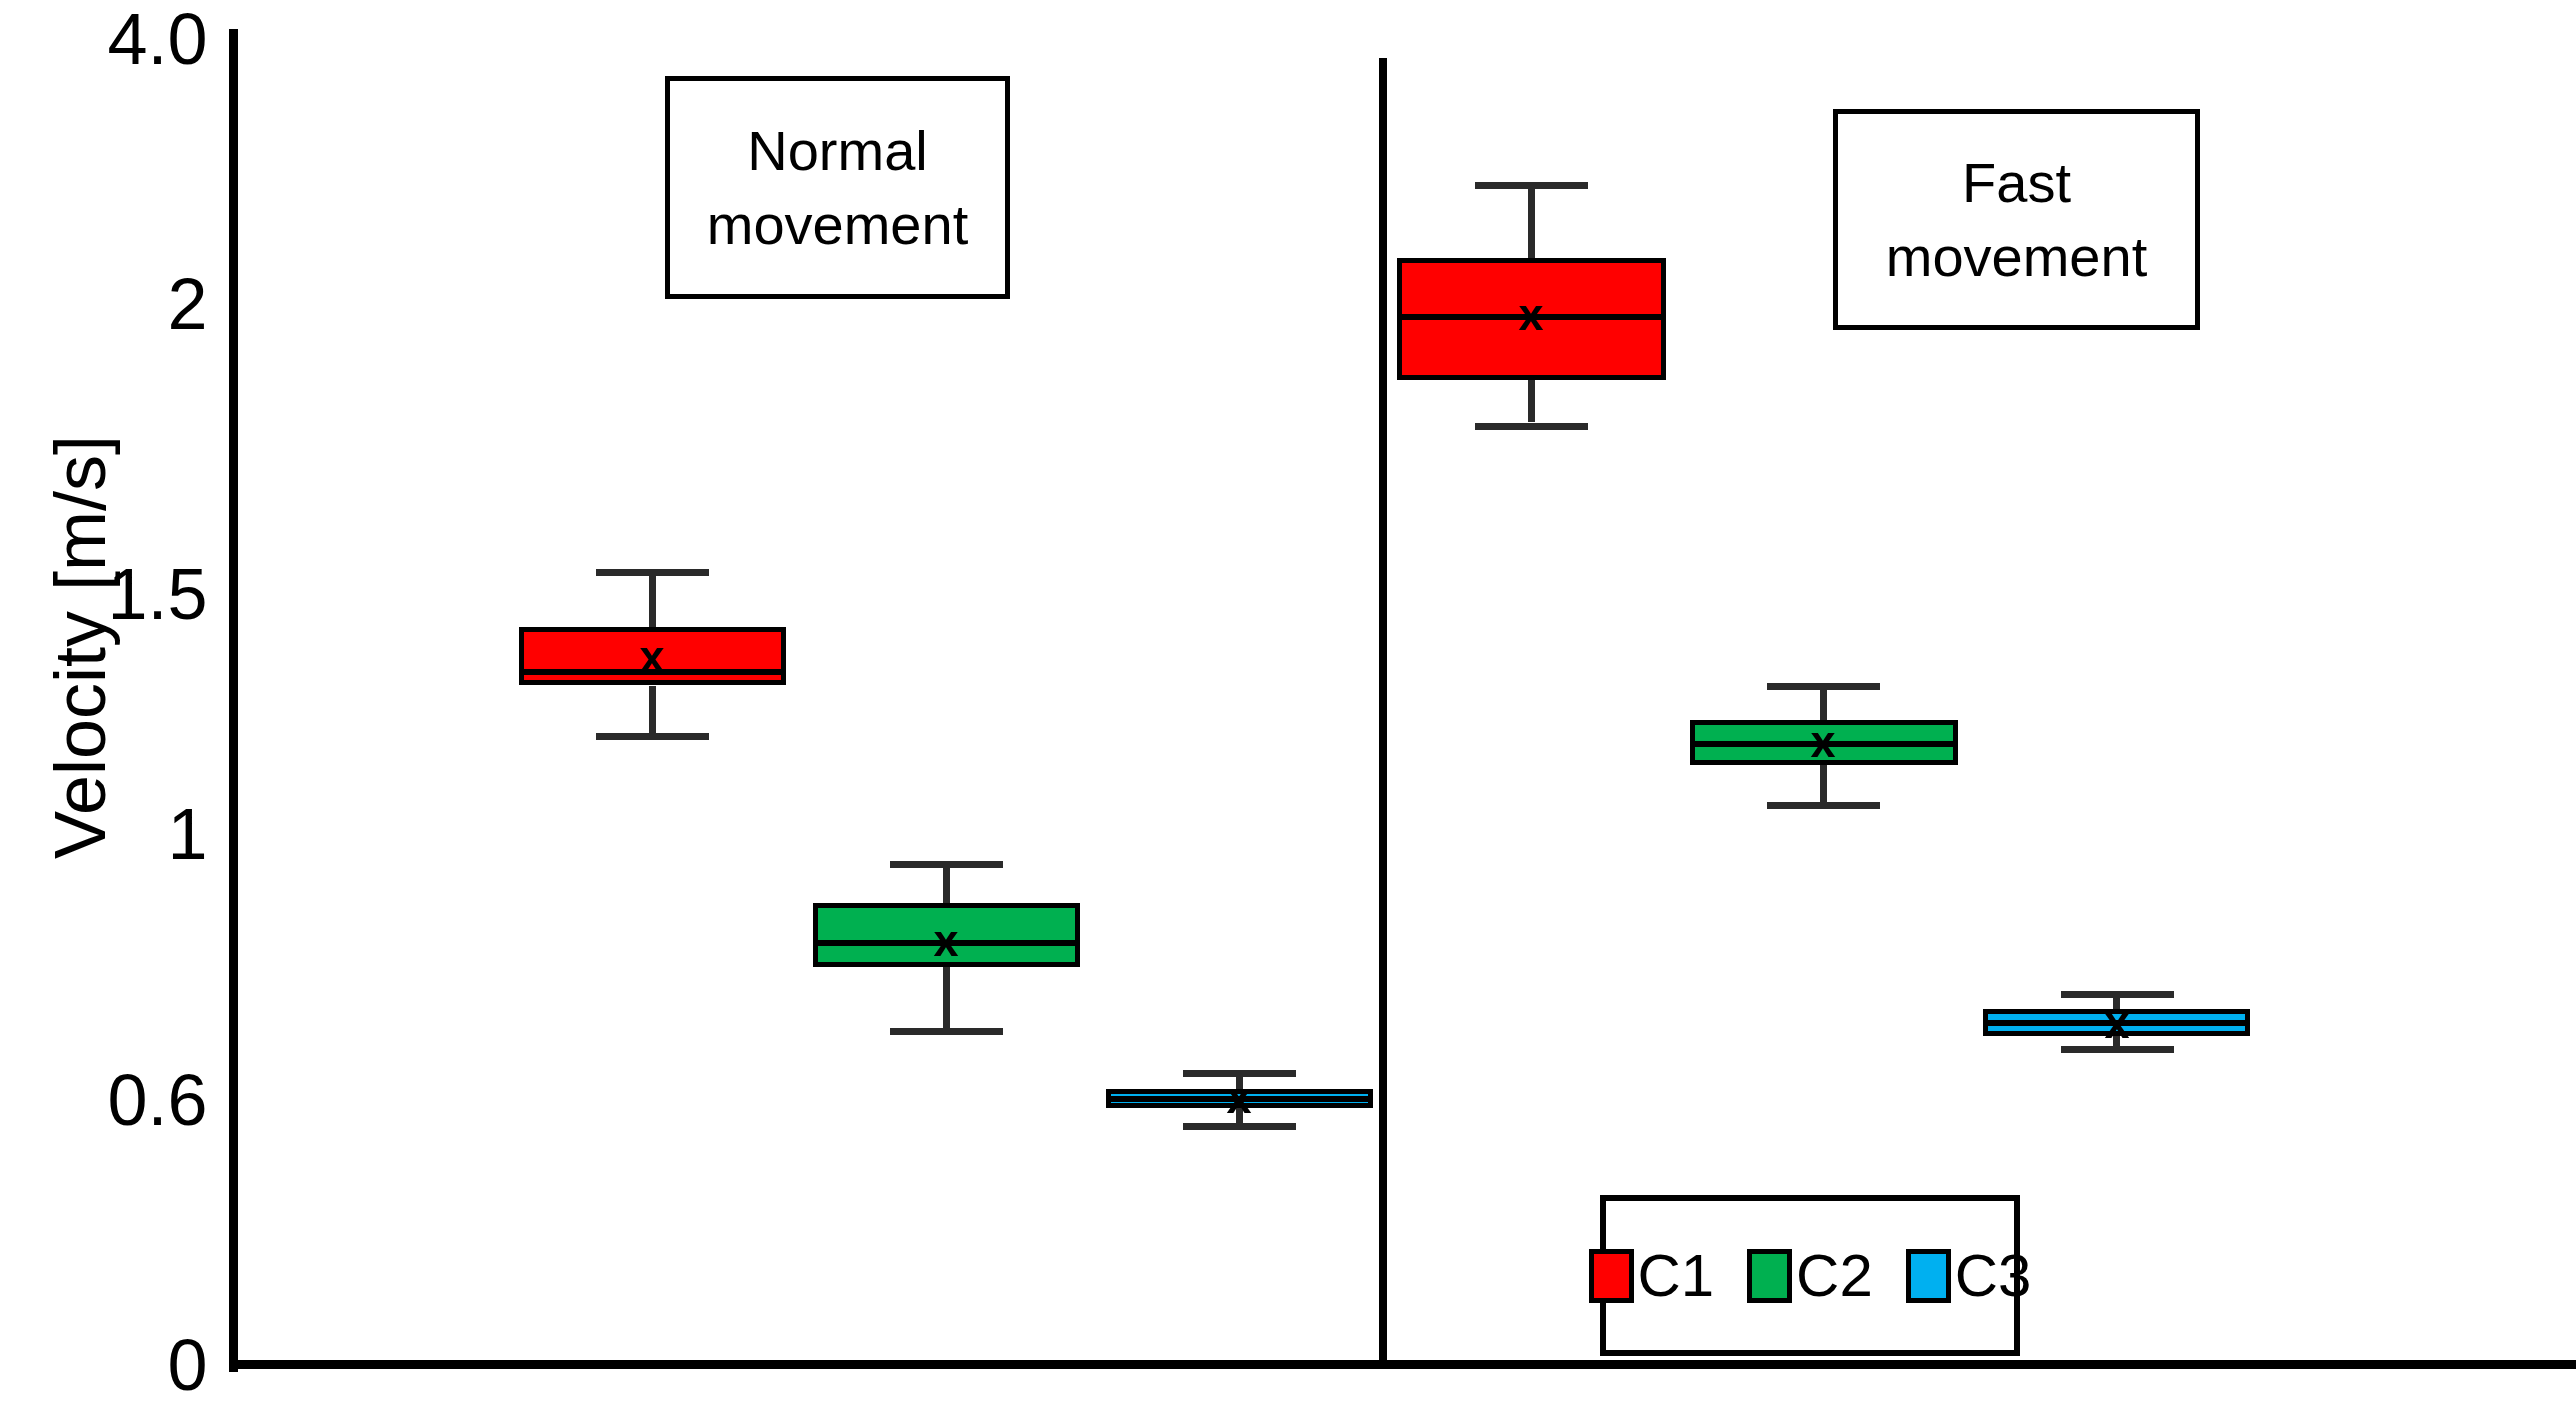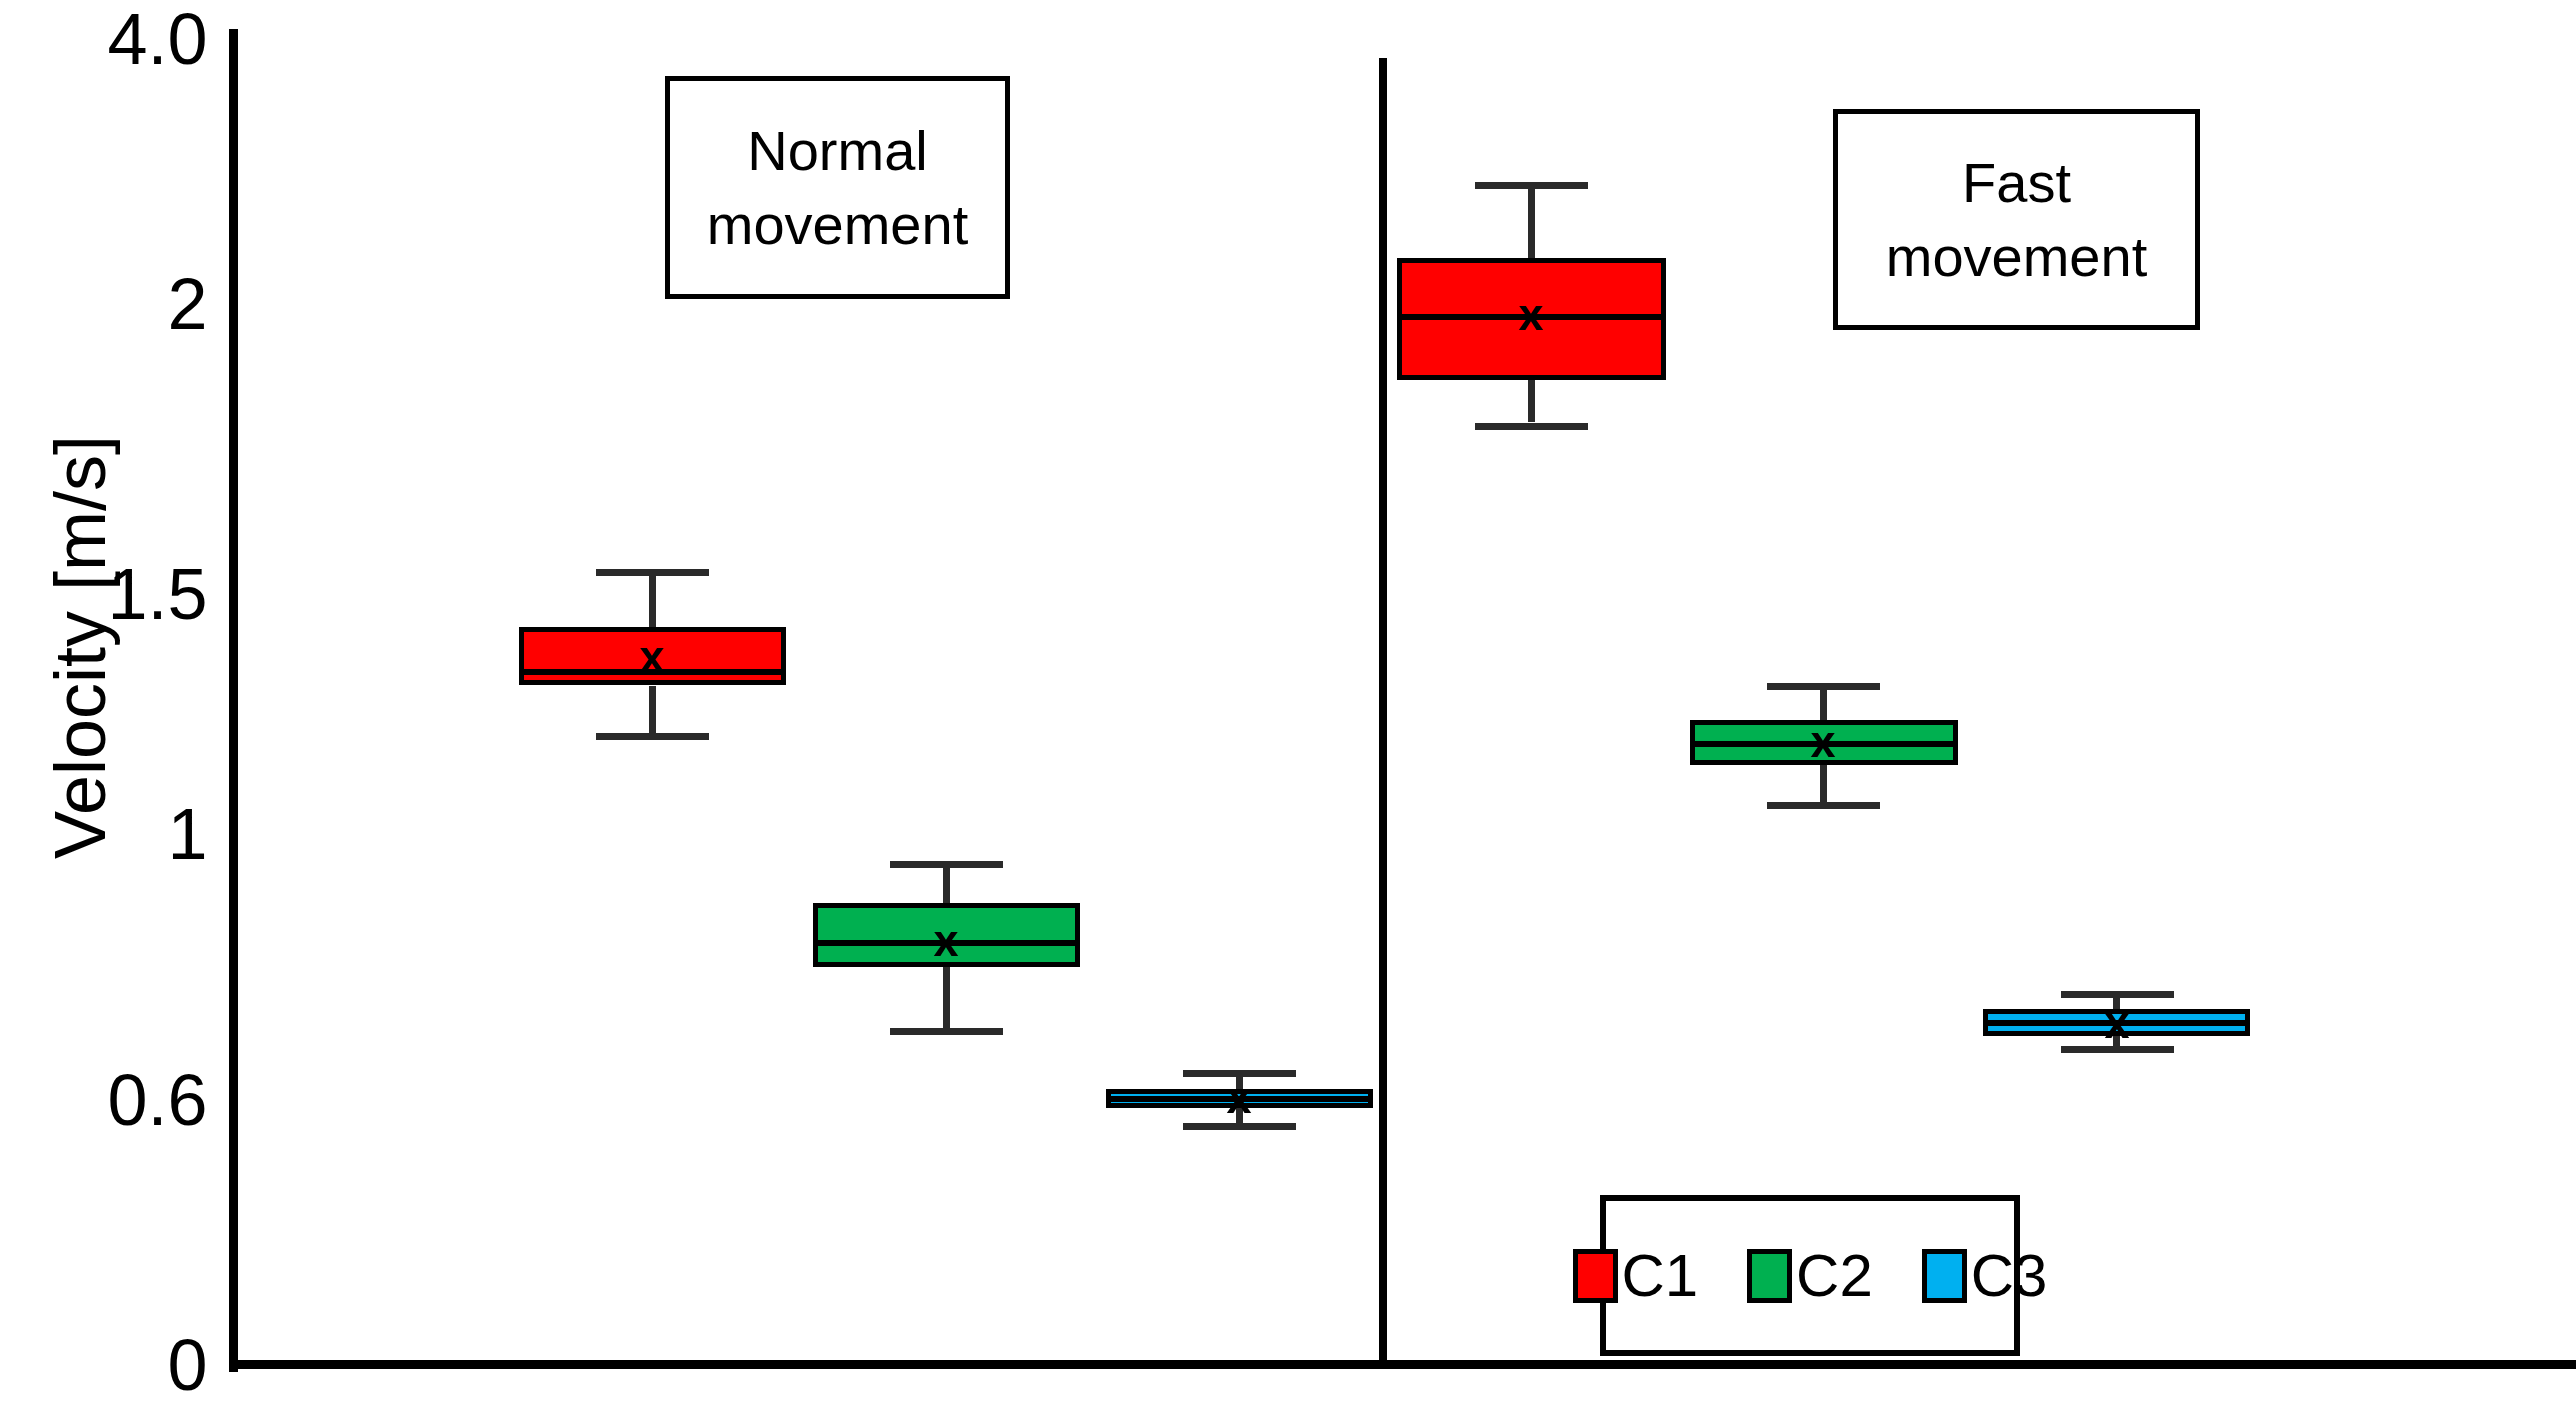--- a/index.html
+++ b/index.html
@@ -101,21 +101,21 @@
     left: 1600px;
     top: 1195px;
     width: 420px;
     height: 161px;
     border: 6.8px solid #000000;
     background: #ffffff;
     box-sizing: border-box;
     display: flex;
     align-items: center;
     justify-content: center;
-    gap: 49px;
+    gap: 33px;
   }
   .legend-entry {
     display: flex;
     align-items: center;
     gap: 3.9px;
   }
   .legend-swatch {
     width: 45px;
     height: 54px;
     border: 5.8px solid #000000;

